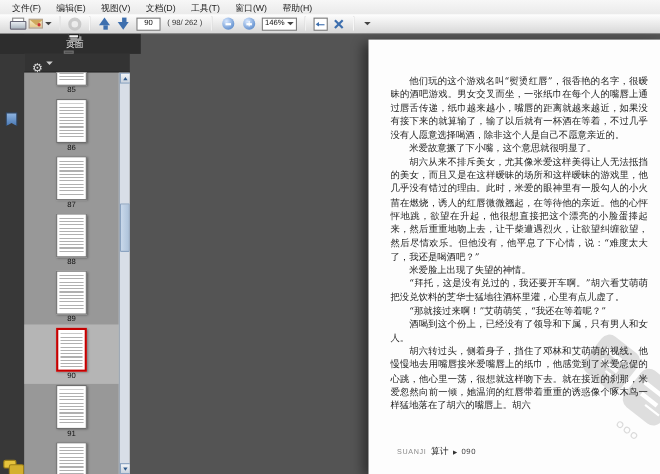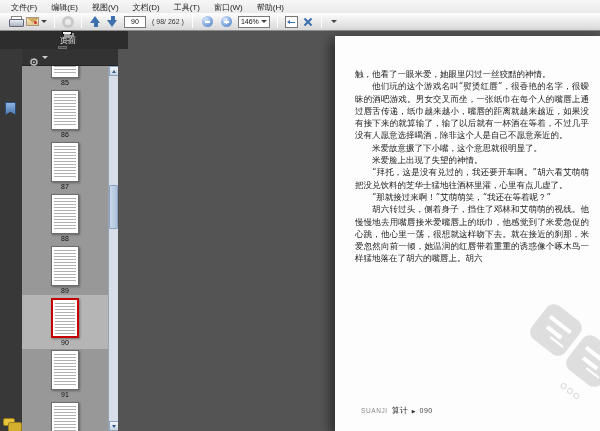--- a/index.html
+++ b/index.html
@@ -260,26 +260,27 @@
   <div class="wm">
     <span class="wm-tile" style="left:200px; top:273px;"></span>
     <span class="wm-tile" style="left:236px; top:304px;"></span>
     <span class="wm-dots" style="left:224px; top:352px;">
         <i></i>
         <i></i>
         <i></i>
       </span>
   </div>
   <div class="doc-text">
-      <p>触，他看了一眼米爱，她眼里闪过一丝狡黠的神情。</p>
       <p class="ind">他们玩的这个游戏名叫“熨烫红唇”，很香艳的名字，很暧昧的酒吧游戏。男女交叉而坐，一张纸巾在每个人的嘴唇上通过唇舌传递，纸巾越来越小，嘴唇的距离就越来越近，如果没有接下来的就算输了，输了以后就有一杯酒在等着，不过几乎没有人愿意选择喝酒，除非这个人是自己不愿意亲近的。</p>
       <p class="ind">米爱故意撅了下小嘴，这个意思就很明显了。</p>
+      <p class="ind">胡六从来不排斥美女，尤其像米爱这样美得让人无法抵挡的美女，而且又是在这样暧昧的场所和这样暧昧的游戏里，他几乎没有错过的理由。此时，米爱的眼神里有一股勾人的小火苗在燃烧，诱人的红唇微微翘起，在等待他的亲近。他的心怦怦地跳，欲望在升起，他很想直接把这个漂亮的小脸蛋捧起来，然后重重地吻上去，让干柴遭遇烈火，让欲望纠缠欲望，然后尽情欢乐。但他没有，他平息了下心情，说：“难度太大了，我还是喝酒吧？”</p>
       <p class="ind">米爱脸上出现了失望的神情。</p>
       <p class="ind">“拜托，这是没有兑过的，我还要开车啊。”胡六看艾萌萌把没兑饮料的芝华士猛地往酒杯里灌，心里有点儿虚了。</p>
       <p class="ind">“那就接过来啊！”艾萌萌笑，“我还在等着呢？”</p>
+      <p class="ind">酒喝到这个份上，已经没有了领导和下属，只有男人和女人。</p>
       <p class="ind">胡六转过头，侧着身子，挡住了邓林和艾萌萌的视线。他慢慢地去用嘴唇接米爱嘴唇上的纸巾，他感觉到了米爱急促的心跳，他心里一荡，很想就这样吻下去。就在接近的刹那，米爱忽然向前一倾，她温润的红唇带着重重的诱惑像个啄木鸟一样猛地落在了胡六的嘴唇上。胡六</p>
     </div>
   <div class="doc-footer">
     <span class="f-en">SUANJI</span>
     <span class="f-cn">算计</span>
     <span class="f-marker">▶</span>
     <span class="f-page">090</span>
   </div>
 </div>
 

